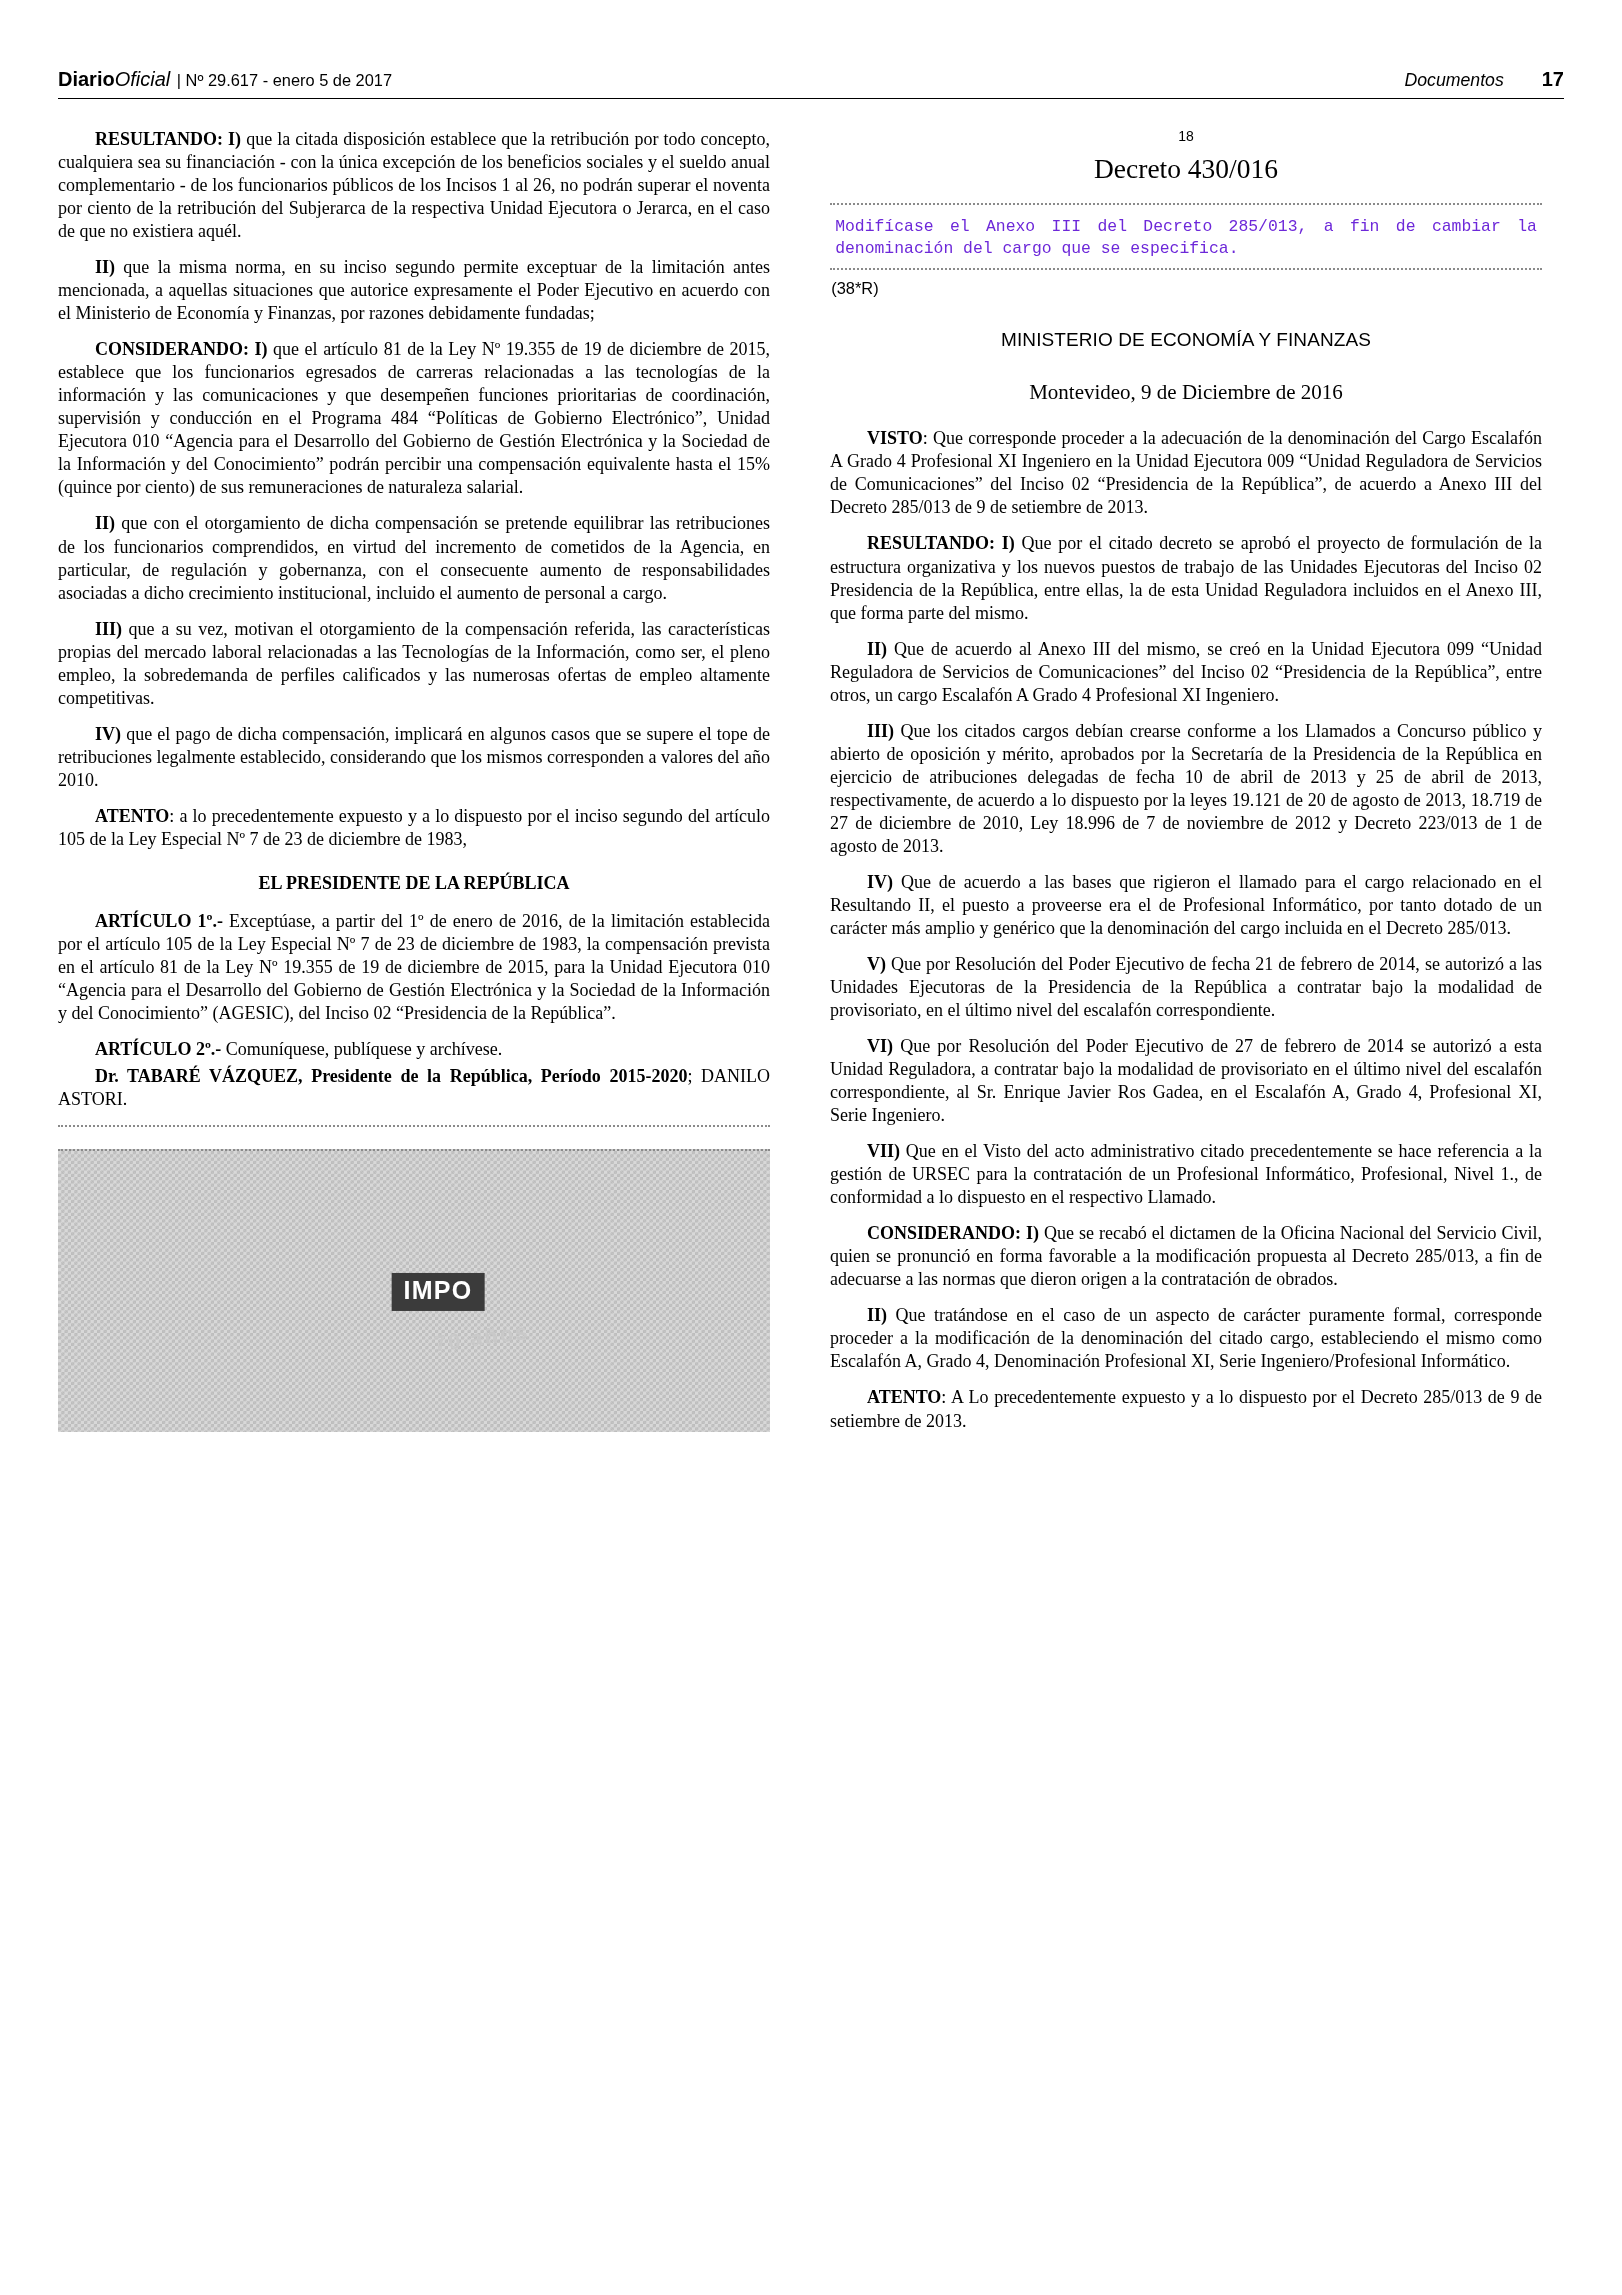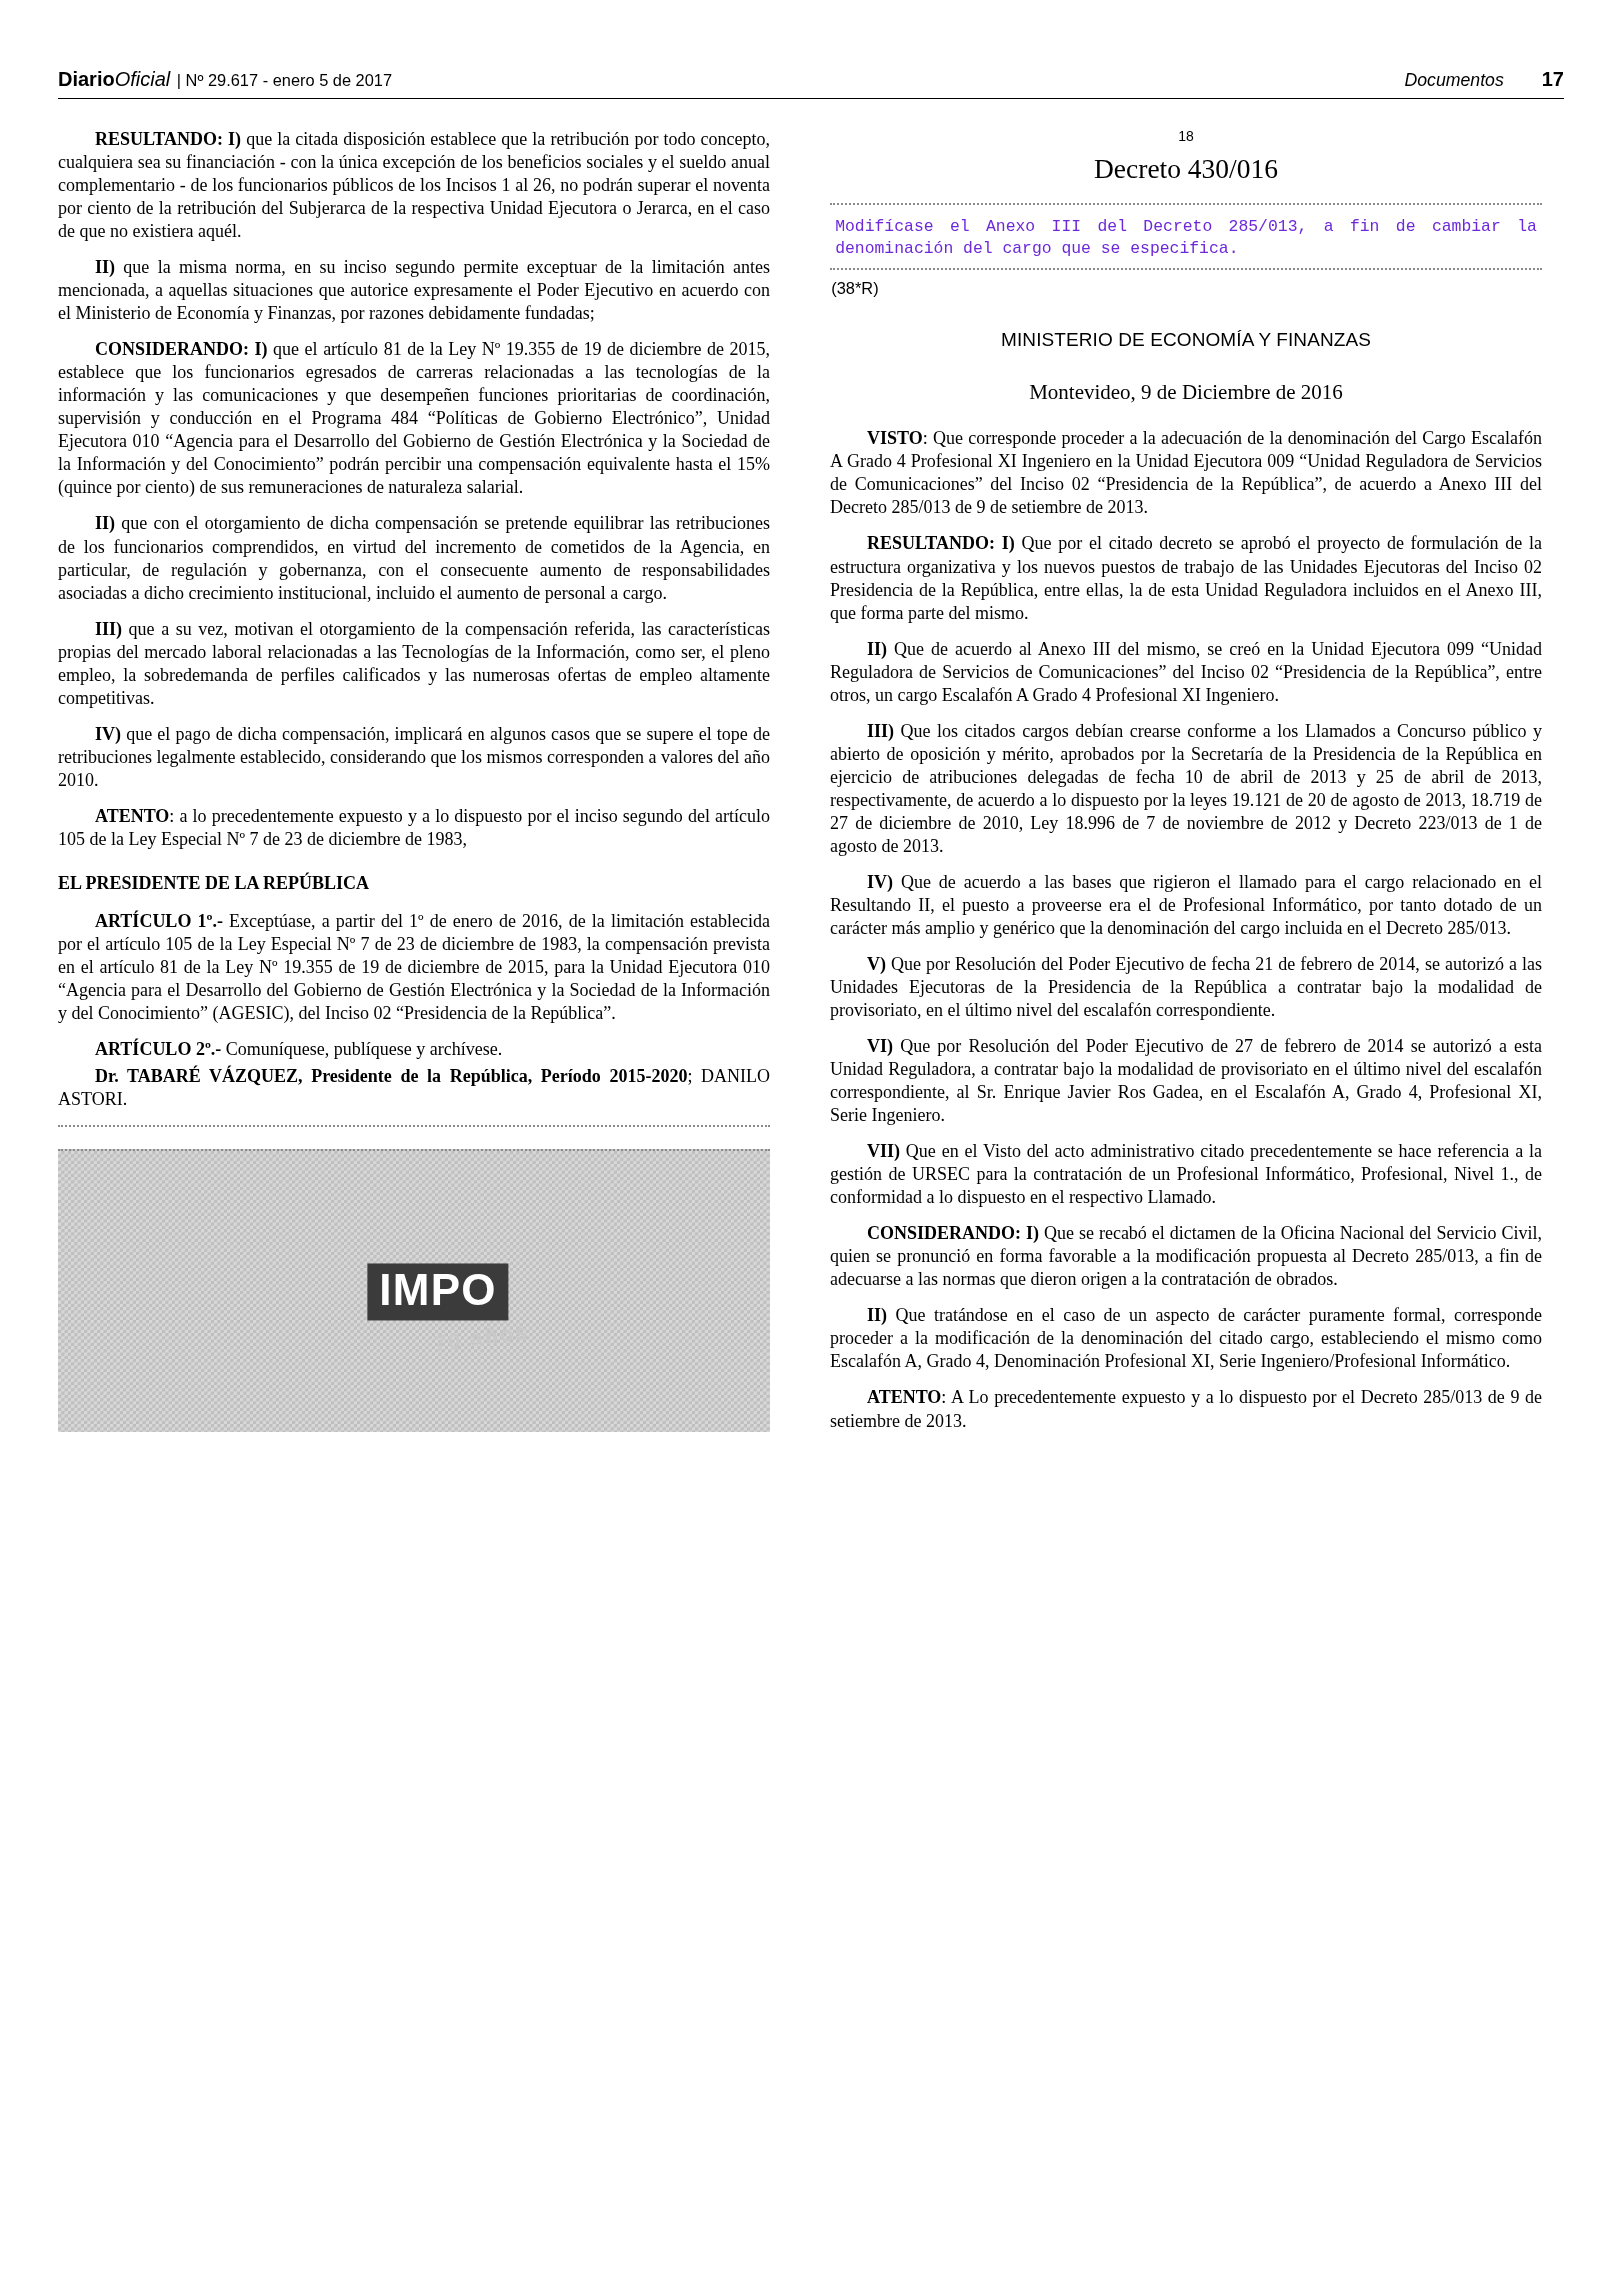--- a/index.html
+++ b/index.html
@@ -90,20 +90,21 @@
     text-align: justify;
     text-justify: inter-word;
     hyphens: auto;
   }
   p.indent {
     text-indent: 37px;
   }
   .b { font-weight: bold; }
 
   h3.center-bold {
+    text-align: center;
     font-size: 18px;
     font-weight: bold;
     margin: 22px 0 15.7px 0;
     font-family: "Liberation Serif", serif;
   }
   h3.center-bold2 {
     text-align: center;
     font-size: 18px;
     font-weight: bold;
     margin: 0 0 17px 0;
@@ -180,21 +181,21 @@
     display: flex;
     align-items: center;
     gap: 17px;
     white-space: nowrap;
   }
   .impo-badge {
     background: #3b3b3b;
     color: #ffffff;
     font-family: "Liberation Sans", sans-serif;
     font-weight: bold;
-    font-size: 44px;
+    font-size: 25px;
     letter-spacing: 1.3px;
     padding: 5.2px 11.8px 7.9px 11.8px;
     line-height: 1;
     margin-left: 48px;
   }
   .logo-do {
     font-size: 56px;
     color: #ffffff;
     text-shadow: 1.3px 1.3px 0 #9a9a9a;
     font-family: "Liberation Serif", serif;

